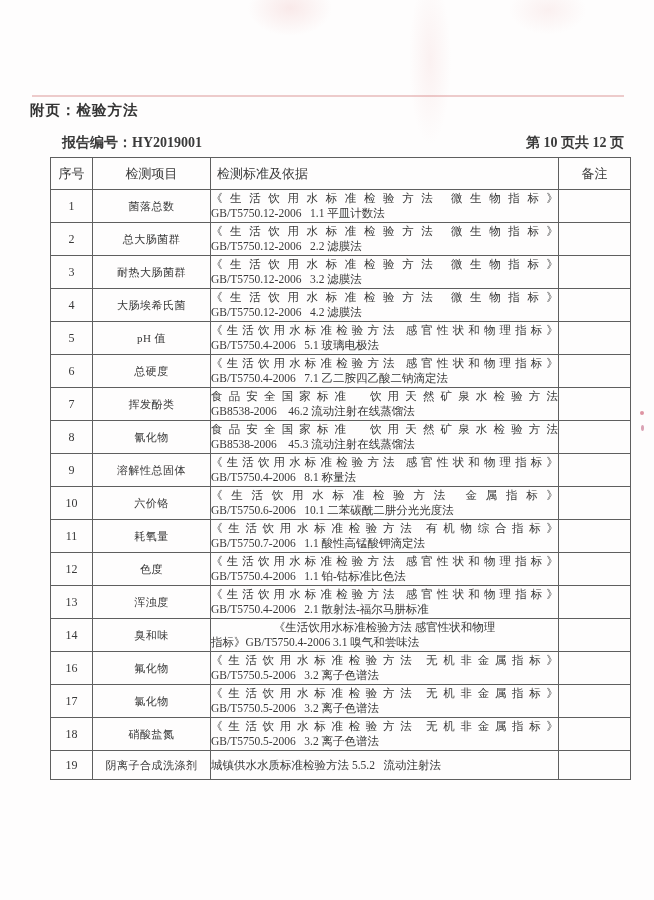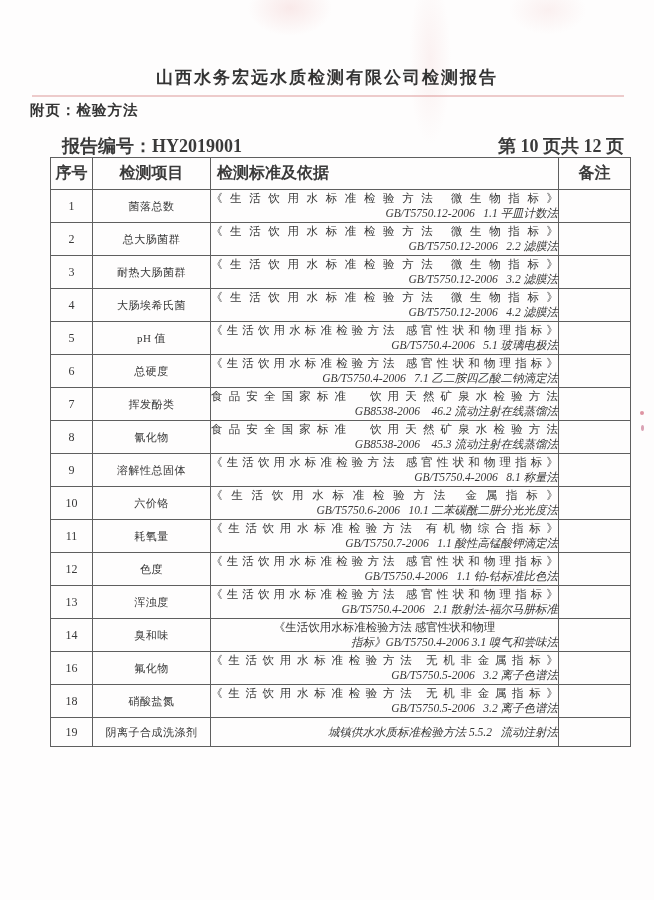--- a/index.html
+++ b/index.html
@@ -30,61 +30,60 @@
     background: rgba(209,122,122,0.38);
   }
   .doc-subtitle {
     position: absolute; top: 101px; left: 30px;
     font-family: "Liberation Sans", "DejaVu Sans", sans-serif;
     font-size: 14.5px; font-weight: bold; letter-spacing: 1px;
     color: #333;
   }
   .meta-row {
     position: absolute; top: 134px; left: 62px; right: 30px;
-    font-size: 18px; font-weight: bold; color: #3a3a3a;
+    font-size: 14px; font-weight: bold; color: #3a3a3a;
     display: flex; justify-content: space-between;
   }
   table.report {
     position: absolute; top: 157px; left: 50px;
     width: 580px;
     border-collapse: collapse;
     table-layout: fixed;
   }
   table.report th, table.report td {
     border: 1px solid #5f5f5f;
     padding: 0;
     vertical-align: middle;
     font-weight: normal;
   }
   col.c-seq   { width: 42px; }
   col.c-item  { width: 118px; }
   col.c-method{ width: 348px; }
   col.c-note  { width: 72px; }
-  tr.hdr th { height: 32px; font-size: 16px; color: #3a3a3a; font-weight: bold; }
+  tr.hdr th { height: 32px; font-size: 13px; color: #3a3a3a; }
   tr.hdr th.h-method { text-align: left; padding-left: 6px; }
   tbody tr { height: 33px; }
   tbody tr.single-row { height: 29px; margin-top: 32px; }
   td.seq  { text-align: center; font-size: 12px; }
   td.item { text-align: center; font-size: 11px; letter-spacing: 0.5px; }
   td.method { font-size: 11.5px; padding: 1px 7px 1px 7px; }
   td.method .ln { line-height: 15px; white-space: pre-wrap; }
   td.method .ln.justify { text-align: justify; text-align-last: justify; }
   td.method .ln.center  { text-align: center; text-align-last: center; }
-  td.method .ln.left    { text-align: right; font-style: italic; }
+  td.method .ln.left    { text-align: left; }
   td.note {}
   .speck { position: absolute; border-radius: 50%; }
   .speck.s1 { left: 640px; top: 411px; width: 4px; height: 4px; background: rgba(196,62,88,0.55); }
   .speck.s2 { left: 641px; top: 425px; width: 3px; height: 6px; background: rgba(176,52,92,0.45); }
 </style>
 </head>
 <body>
 
 <div class="page">
 
-  <div class="doc-title">山西水务宏远水质检测有限公司检测报告</div>
   <div class="title-rule"></div>
   <div class="doc-subtitle">附页：检验方法</div>
 
   <div class="meta-row">
     <div>
       <span>报告编号：</span><span>HY2019001</span>
     </div>
     <div>第 10 页共 12 页</div>
   </div>
 
@@ -233,20 +232,29 @@
         <tr>
           <td class="seq">16</td>
           <td class="item">氟化物</td>
           <td class="method">
             <div class="ln justify">《生活饮用水标准检验方法 无机非金属指标》</div>
             <div class="ln left">GB/T5750.5-2006   3.2 离子色谱法</div>
           </td>
           <td class="note"></td>
         </tr>
         <tr>
+          <td class="seq">17</td>
+          <td class="item">氯化物</td>
+          <td class="method">
+            <div class="ln justify">《生活饮用水标准检验方法 无机非金属指标》</div>
+            <div class="ln left">GB/T5750.5-2006   3.2 离子色谱法</div>
+          </td>
+          <td class="note"></td>
+        </tr>
+        <tr>
           <td class="seq">18</td>
           <td class="item">硝酸盐氮</td>
           <td class="method">
             <div class="ln justify">《生活饮用水标准检验方法 无机非金属指标》</div>
             <div class="ln left">GB/T5750.5-2006   3.2 离子色谱法</div>
           </td>
           <td class="note"></td>
         </tr>
         <tr class="single-row">
           <td class="seq">19</td>

